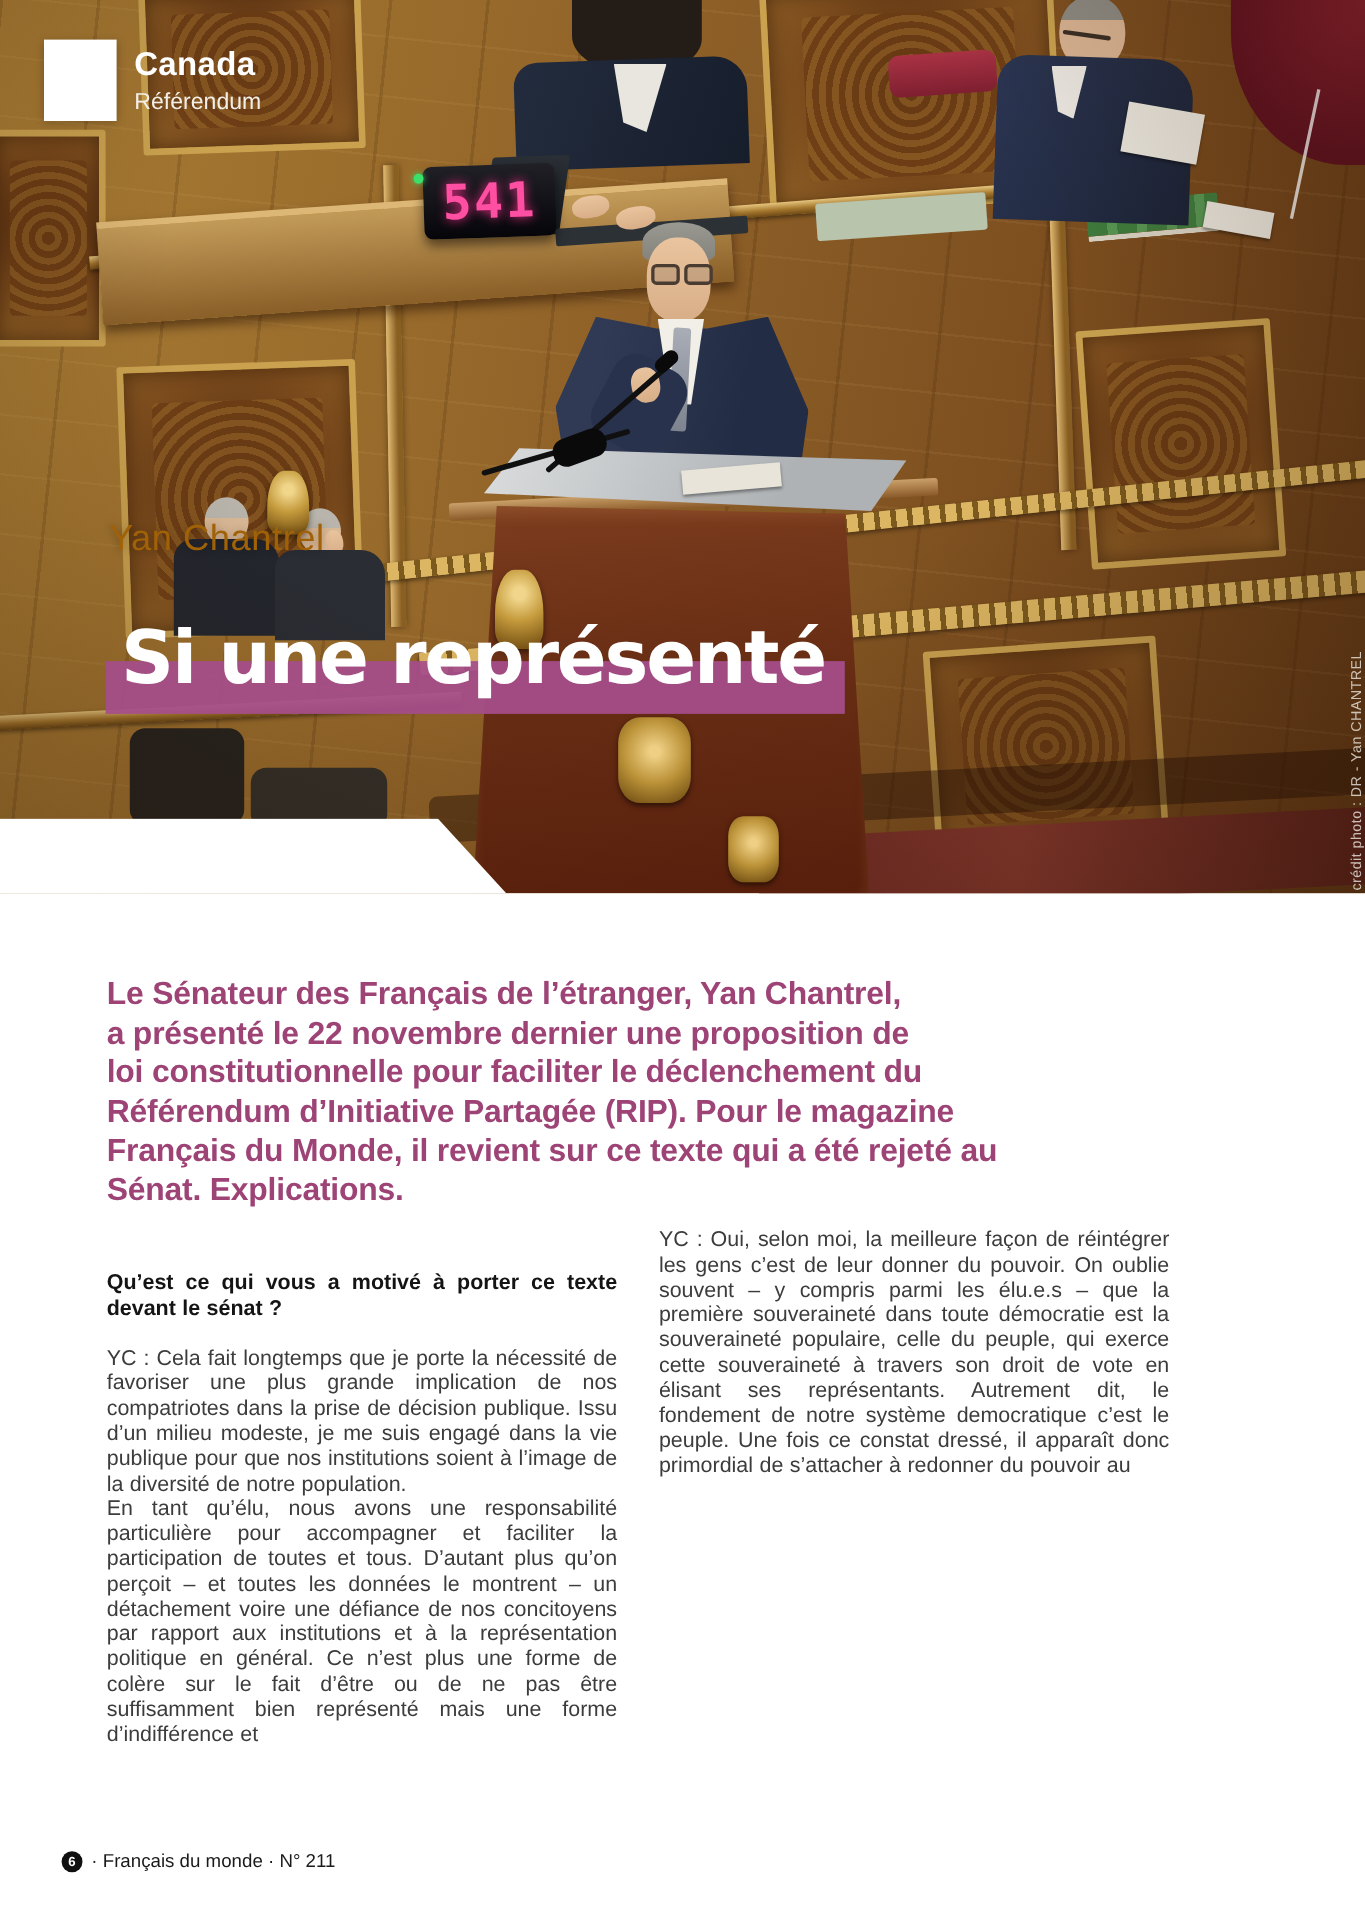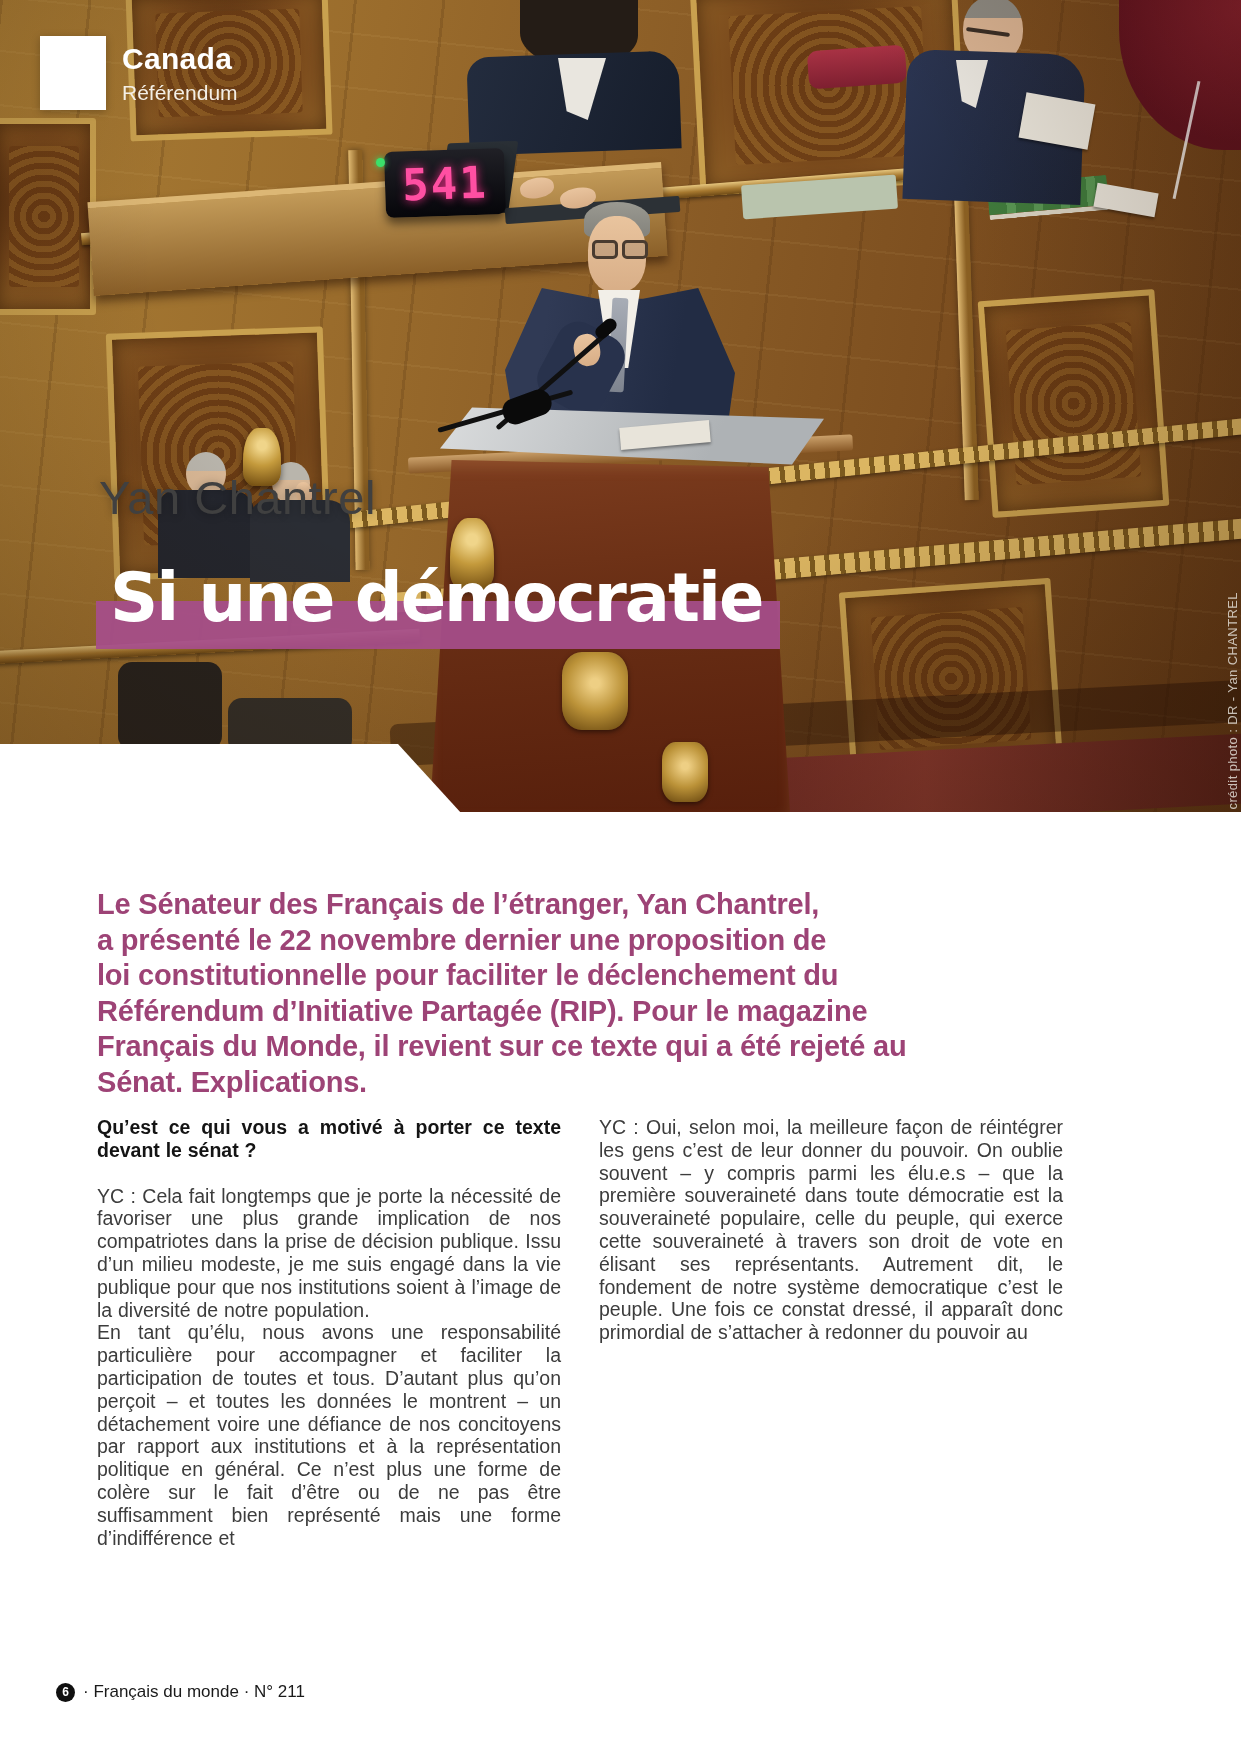--- a/index.html
+++ b/index.html
@@ -77,38 +77,38 @@
   .credit{top:542px;right:16px;height:268px;display:flex;align-items:flex-end;z-index:8;}
   .credit span{writing-mode:vertical-rl;transform:rotate(180deg);font-size:13px;letter-spacing:.4px;
                color:rgba(238,236,230,.78);white-space:nowrap;}
 
   
   .logo-box{position:absolute;left:40px;top:36px;width:66px;height:74px;background:#fff;
             box-shadow:0 2px 8px rgba(0,0,0,.25);z-index:9;}
   .kicker{position:absolute;left:122px;top:42px;z-index:9;color:#fff;}
   .kicker .k1{font-size:30px;font-weight:700;letter-spacing:.3px;}
   .kicker .k2{font-size:21px;font-weight:400;color:#f4efe6;margin-top:5px;}
-  .author{position:absolute;left:99px;top:470px;z-index:9;font-size:47px;font-weight:400;
-          color:#404040;text-shadow:0 1px 8px rgba(0,0,0,.3);letter-spacing:.5px;}
+  .author{position:absolute;left:99px;top:470px;z-index:9;font-size:33px;font-weight:400;
+          color:#a16207;text-shadow:0 1px 8px rgba(0,0,0,.3);letter-spacing:.5px;}
   .headline{position:absolute;left:96px;top:553px;z-index:10;
             font-family:"DejaVu Sans",sans-serif;font-weight:800;font-size:67px;
             line-height:90px;color:#ffffff;letter-spacing:-2px;}
   .hl-line{display:block;white-space:nowrap;}
   .hl-text{position:relative;display:inline-block;padding:0 18px 0 14px;z-index:0;}
   .hl-text::before{content:"";position:absolute;left:0;right:0;top:53%;bottom:-7%;
                    background:rgba(166,77,139,.93);z-index:-1;}
 
   
   .intro{position:absolute;left:97px;top:858px;width:930px;font-size:29px;font-weight:700;
          line-height:35.5px;color:#9d4376;white-space:pre-line;letter-spacing:-.2px;}
   .article{position:absolute;left:97px;top:1116px;width:966px;display:flex;gap:38px;}
   .col{width:464px;}
   .para{margin:0;font-size:19.5px;line-height:22.8px;text-align:justify;color:#3c3c3c;
         word-spacing:.4px;}
-  .para.gap{margin-bottom:23px;}
+  .para.gap{margin-bottom:23px;margin-top:39px;}
   .para.bold{font-weight:700;color:#141414;}
   .footer{position:absolute;left:56px;top:1682px;display:flex;align-items:center;gap:8px;
           font-size:17px;color:#1a1a1a;}
   .badge{width:19px;height:19px;border-radius:50%;background:#101010;color:#fff;font-size:12px;
          font-weight:700;display:flex;align-items:center;justify-content:center;}
 </style>
 </head>
 <body>
 
 <div class="page">
@@ -212,21 +212,21 @@
     </div>
   </div>
 
   <div class="logo-box"></div>
   <div class="kicker">
     <div class="k1">Canada</div>
     <div class="k2">Référendum</div>
   </div>
   <div class="author">Yan Chantrel</div>
   <h1 class="headline" style="margin:0;">
-      <span class="hl-line"><span class="hl-text">Si une démocratie</span></span>
+      <span class="hl-line"><span class="hl-text">Si une représenté</span></span>
     </h1>
 
   <p class="intro">Le Sénateur des Français de l’étranger, Yan Chantrel,
 a présenté le 22 novembre dernier une proposition de
 loi constitutionnelle pour faciliter le déclenchement du
 Référendum d’Initiative Partagée (RIP). Pour le magazine
 Français du Monde, il revient sur ce texte qui a été rejeté au
 Sénat. Explications.</p>
 
   <div class="article">

